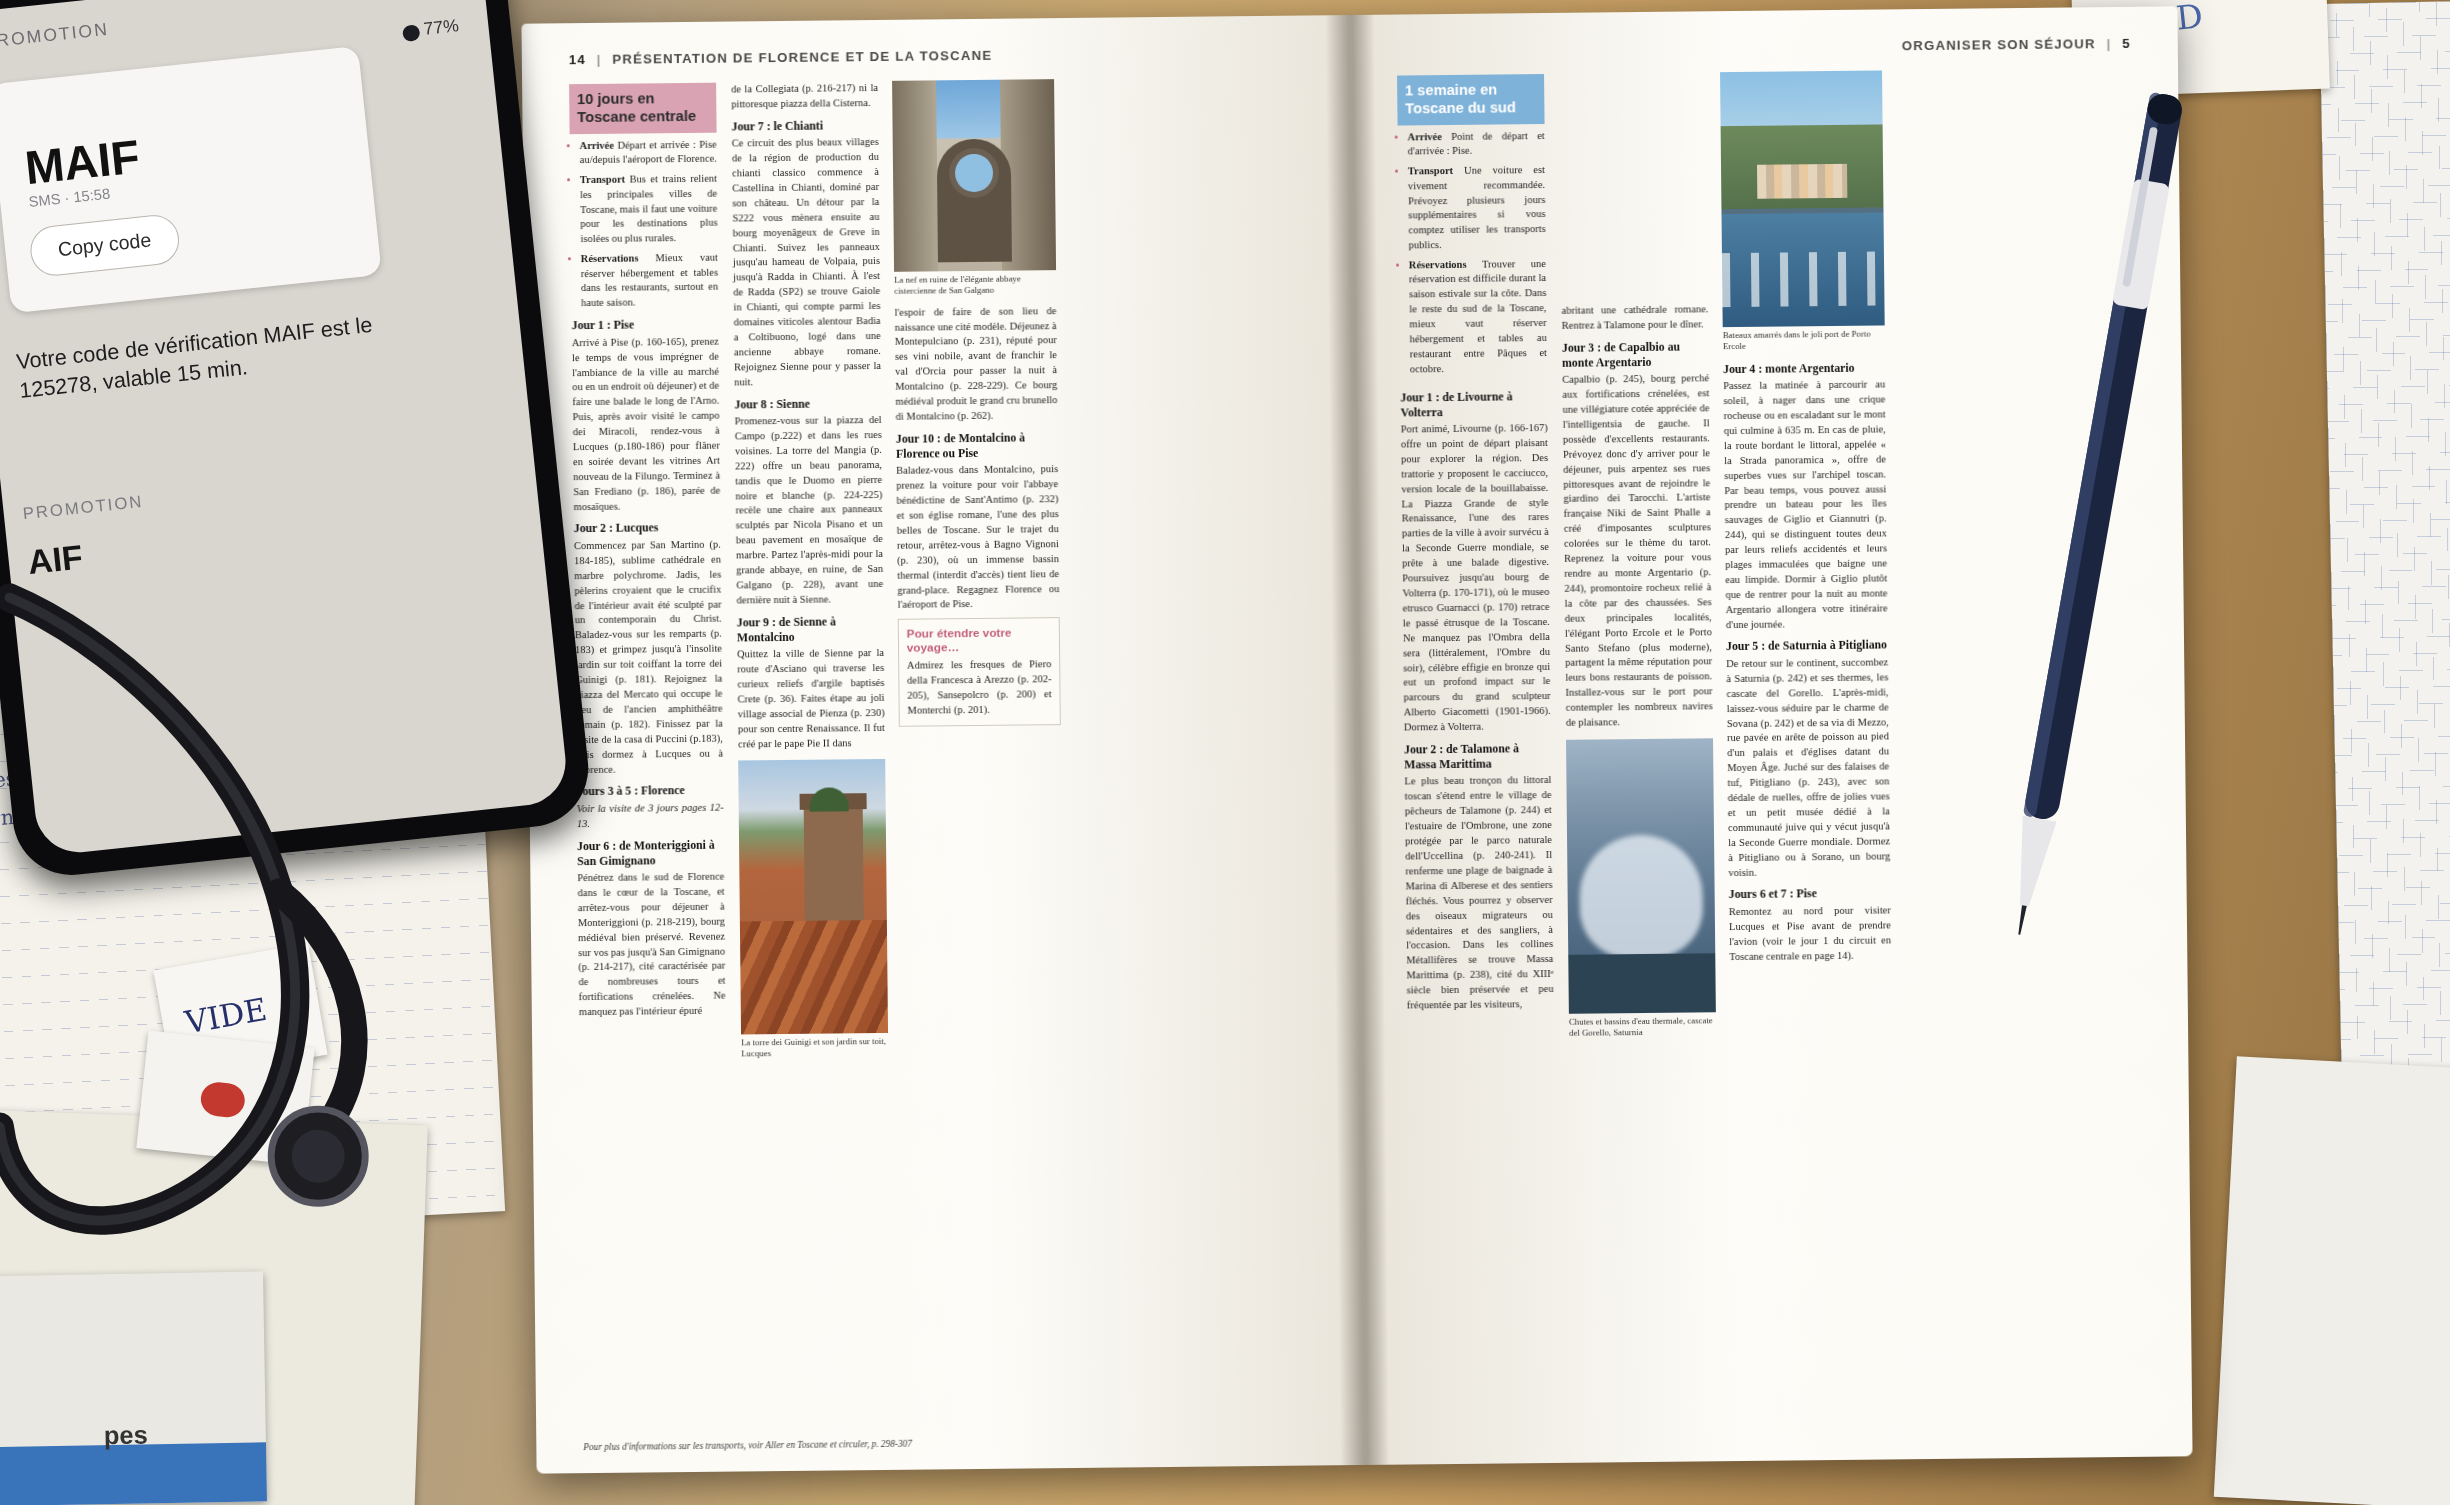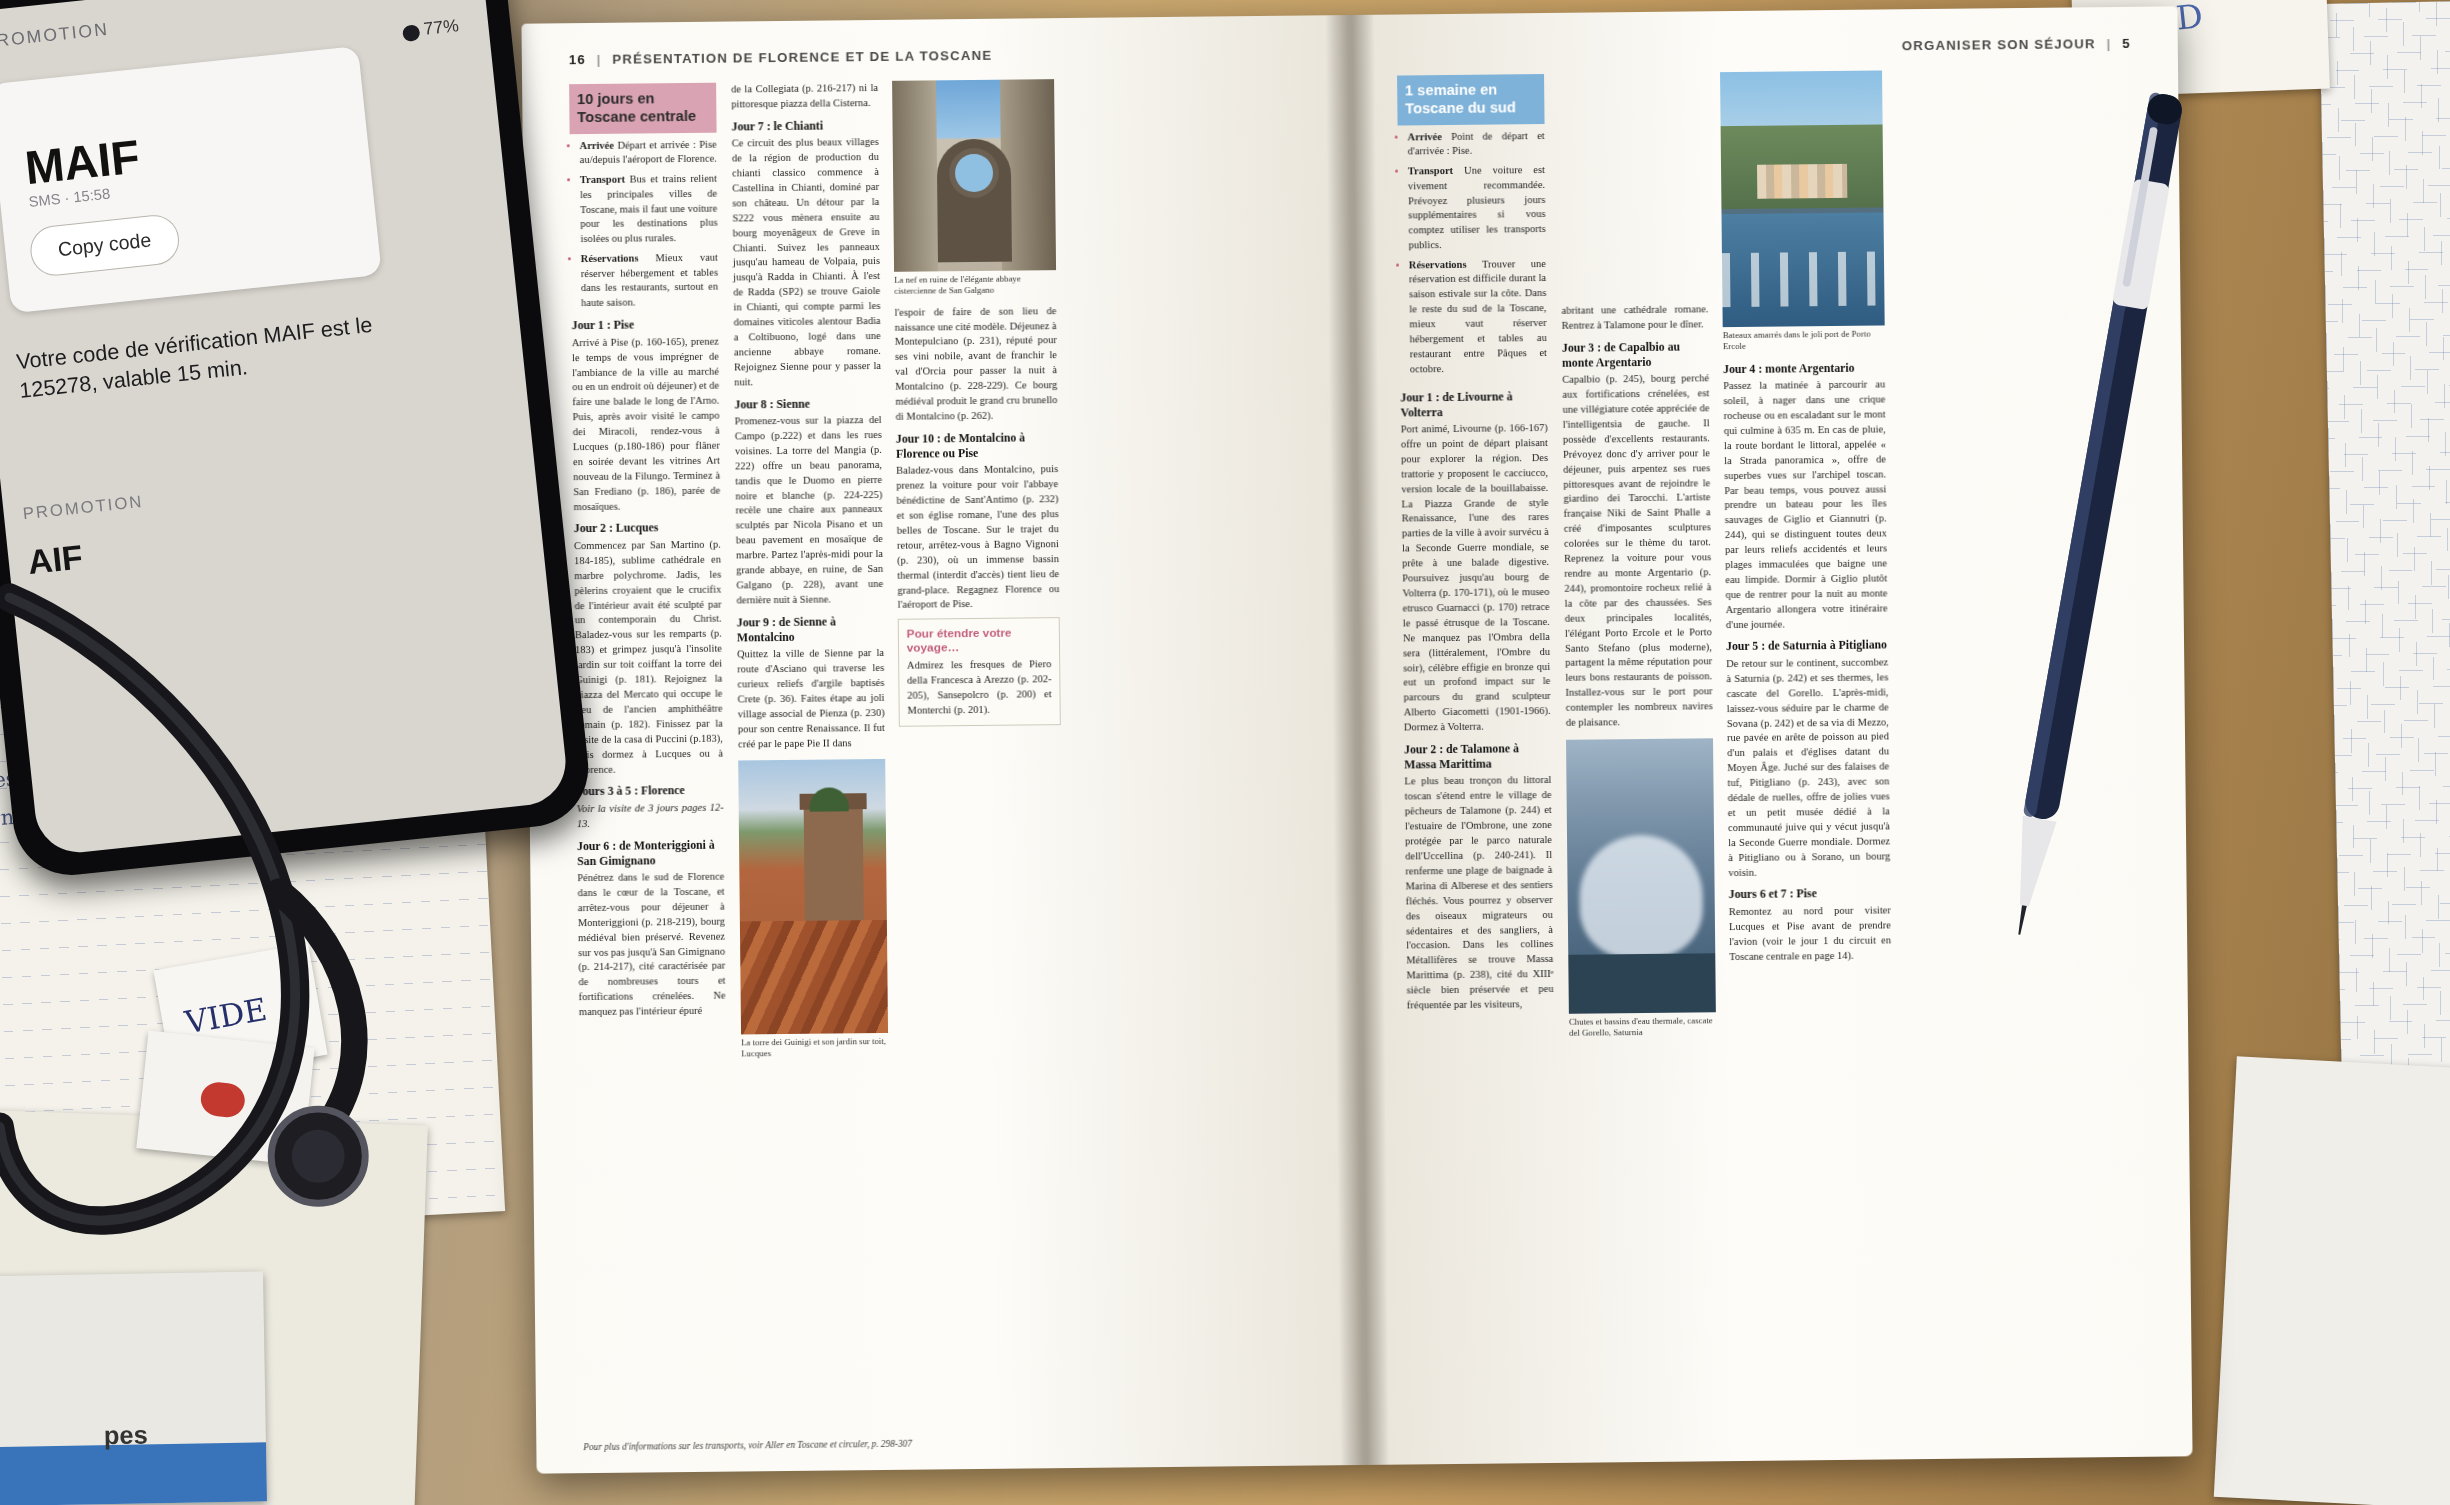--- a/index.html
+++ b/index.html
@@ -180,21 +180,21 @@
     <div class="t">VIDE</div>
   </div>
   <div id="sticker2">
     <div class="dot"></div>
   </div>
 
   <div id="book">
 
     <div class="page left-page">
       <div class="hdr hdr-left">
-        <span class="num">16</span>
+        <span class="num">14</span>
         <span class="sep">|</span>
         <span>PRÉSENTATION DE FLORENCE ET DE LA TOSCANE</span>
       </div>
 
       <div class="cols">
 
         <div class="col c1">
           <div class="band pink-top" style="background:#d9a3b4;color:#2b2b2b;white-space:pre-line;">10 jours en
 Toscane centrale</div>
 

